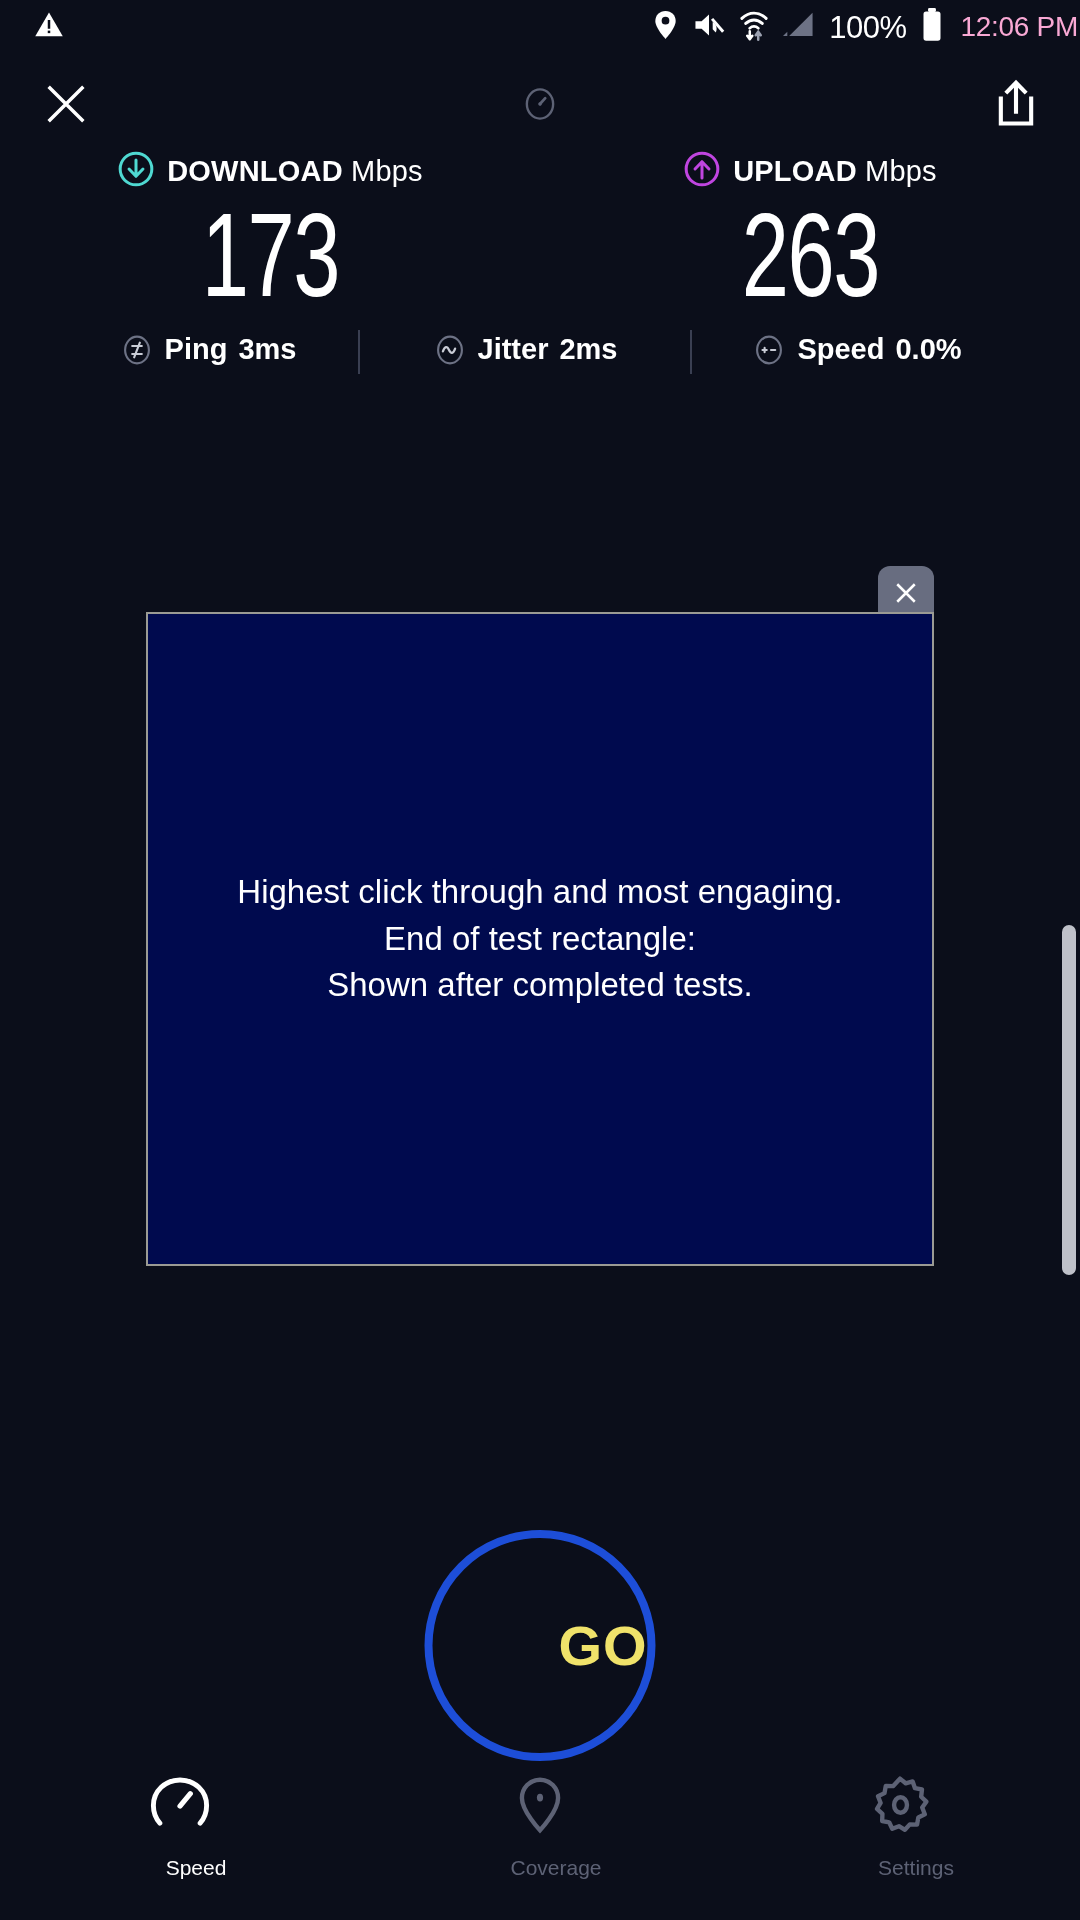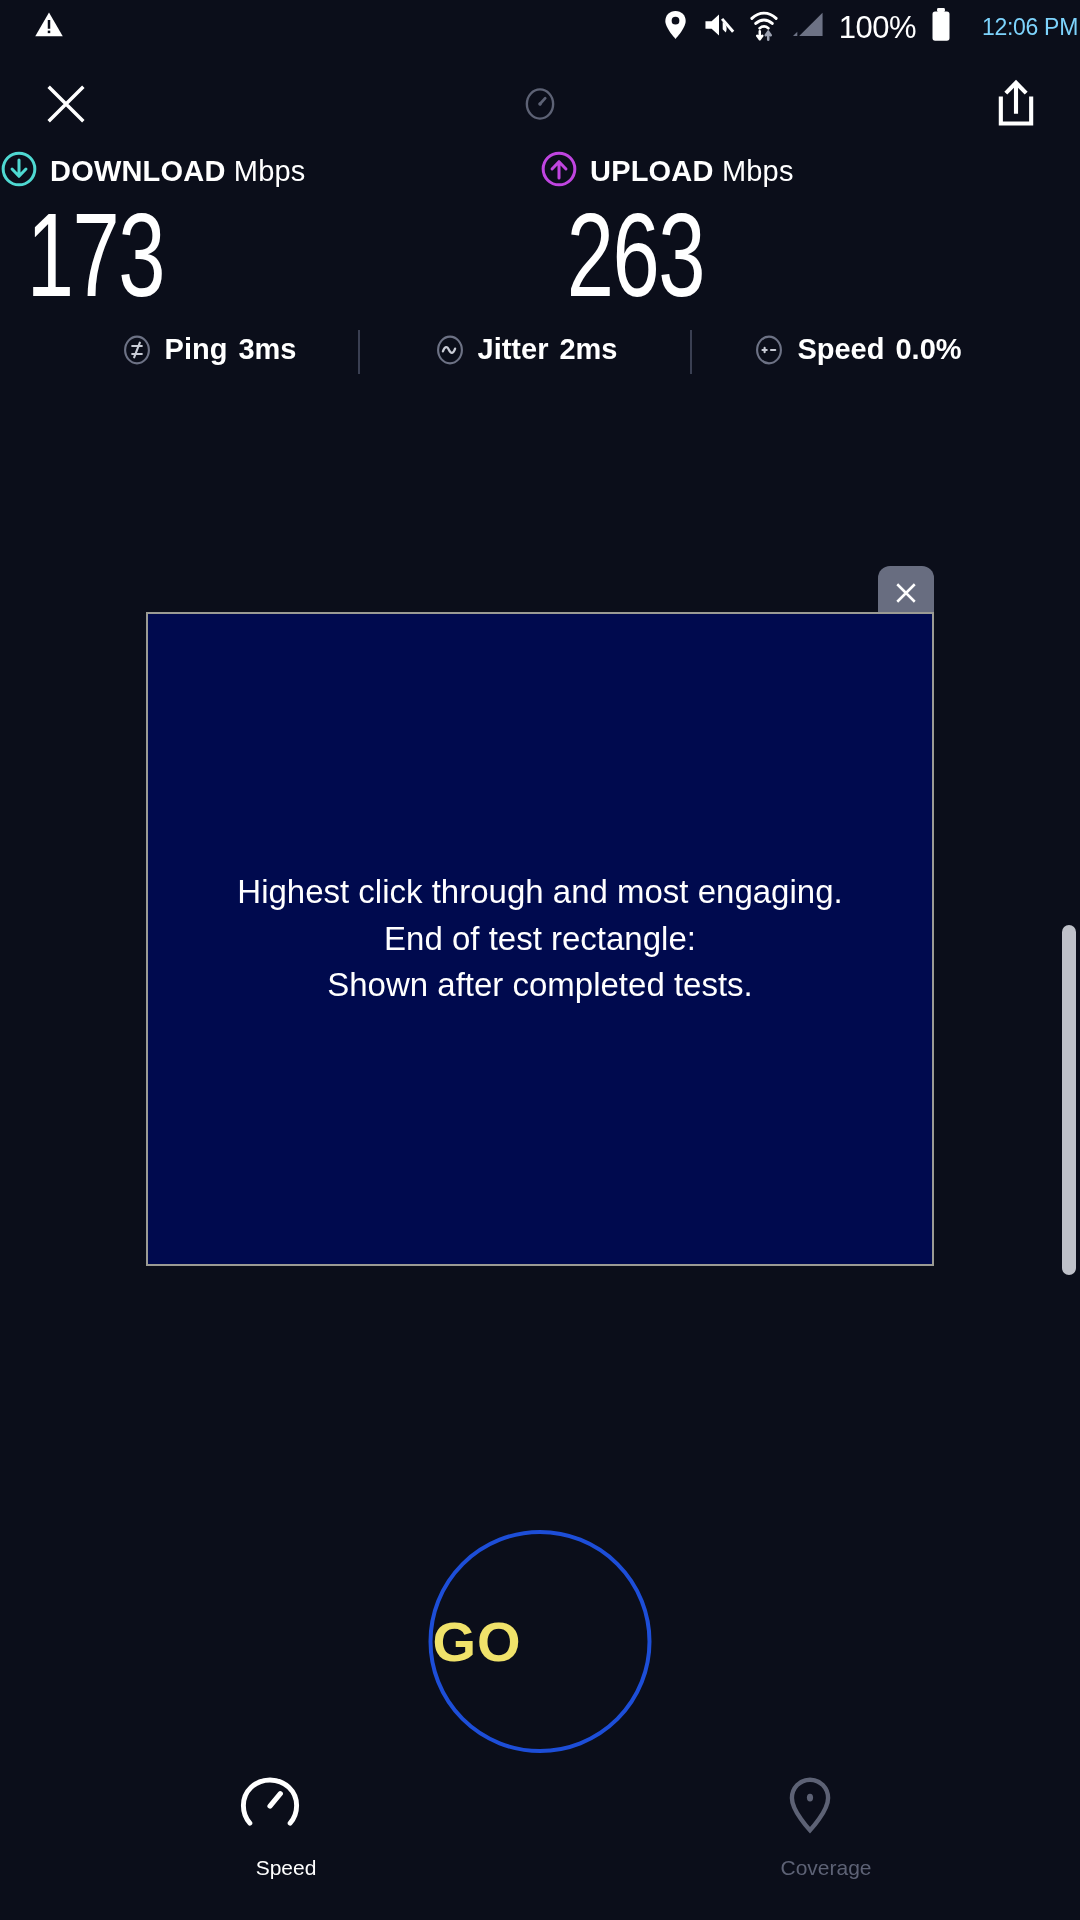--- a/index.html
+++ b/index.html
@@ -40,26 +40,26 @@
   }
   .status-icon { display: block; }
   .battery-pct {
     font-size: 31px;
     font-weight: 400;
     letter-spacing: -0.5px;
     color: #ffffff;
     line-height: 1;
   }
   .clock {
-    font-size: 23px;
+    font-size: 28px;
     font-weight: 400;
     letter-spacing: -0.3px;
-    color: #7dd3fc;
+    color: #f9a8d4;
     line-height: 1;
-    margin-left: 16px;
+    margin-left: 4px;
   }
 
   
   .app-header {
     position: absolute;
     top: 60px; left: 0;
     width: 1080px;
     height: 92px;
     display: flex;
     align-items: center;
@@ -89,21 +89,21 @@
     width: 1080px;
   }
   .speed-row {
     display: flex;
     width: 1080px;
   }
   .speed-col {
     flex: 1;
     display: flex;
     flex-direction: column;
-    align-items: flex-start;
+    align-items: center;
   }
   .speed-label-row {
     display: flex;
     align-items: center;
     gap: 12px;
   }
   .speed-label {
     font-size: 29px;
     font-weight: 400;
     color: #ffffff;
@@ -206,24 +206,24 @@
 
   
   .go-btn {
     position: absolute;
     left: 50%;
     top: 1530px;
     transform: translateX(-50%);
     width: 215px;
     height: 215px;
     border-radius: 50%;
-    border: 4px solid #1d4ed8;
-    display: flex;
-    align-items: center;
-    justify-content: flex-start;
+    border: 8px solid #1d4ed8;
+    display: flex;
+    align-items: center;
+    justify-content: flex-end;
     background: transparent;
   }
   .go-text {
     font-size: 56px;
     font-weight: 700;
     color: #f0e26a;
     letter-spacing: 1px;
   }
 
   
@@ -442,14 +442,23 @@
   <div class="nav-item">
     <span>
       <svg width="62" height="62" viewBox="0 0 24 24">
         <path d="M12 2.2 C8.1 2.2 5 5.4 5 9.3 C5 14.4 12 21.8 12 21.8 C12 21.8 19 14.4 19 9.3 C19 5.4 15.9 2.2 12 2.2 Z" stroke="#5d6275" stroke-width="1.7" fill="none"></path>
         <ellipse cx="12" cy="9.1" rx="1.2" ry="1.5" fill="#5d6275"></ellipse>
       </svg>
     </span>
     <span class="nav-label">Coverage</span>
   </div>
 
+  <div class="nav-item">
+    <span>
+      <svg width="62" height="62" viewBox="0 0 24 24">
+        <path d="M12 1.8 L14.2 3.6 L16.9 2.9 L17.8 5.5 L20.5 6 L20.2 8.8 L22.2 10.7 L20.6 13 L21.6 15.6 L19.1 16.8 L18.6 19.6 L15.8 19.5 L13.9 21.6 L11.6 20.2 L9 21.2 L7.8 18.7 L5.1 18.2 L5.2 15.4 L3.1 13.5 L4.5 11.2 L3.5 8.6 L6 7.4 L6.5 4.6 L9.3 4.7 Z" stroke="#5d6275" stroke-width="1.7" fill="none" stroke-linejoin="round"></path>
+        <ellipse cx="12.2" cy="12" rx="2.5" ry="3" stroke="#5d6275" stroke-width="1.7" fill="none"></ellipse>
+      </svg>
+    </span>
+    <span class="nav-label">Settings</span>
+  </div>
 
 </div>
 
 </body></html>

